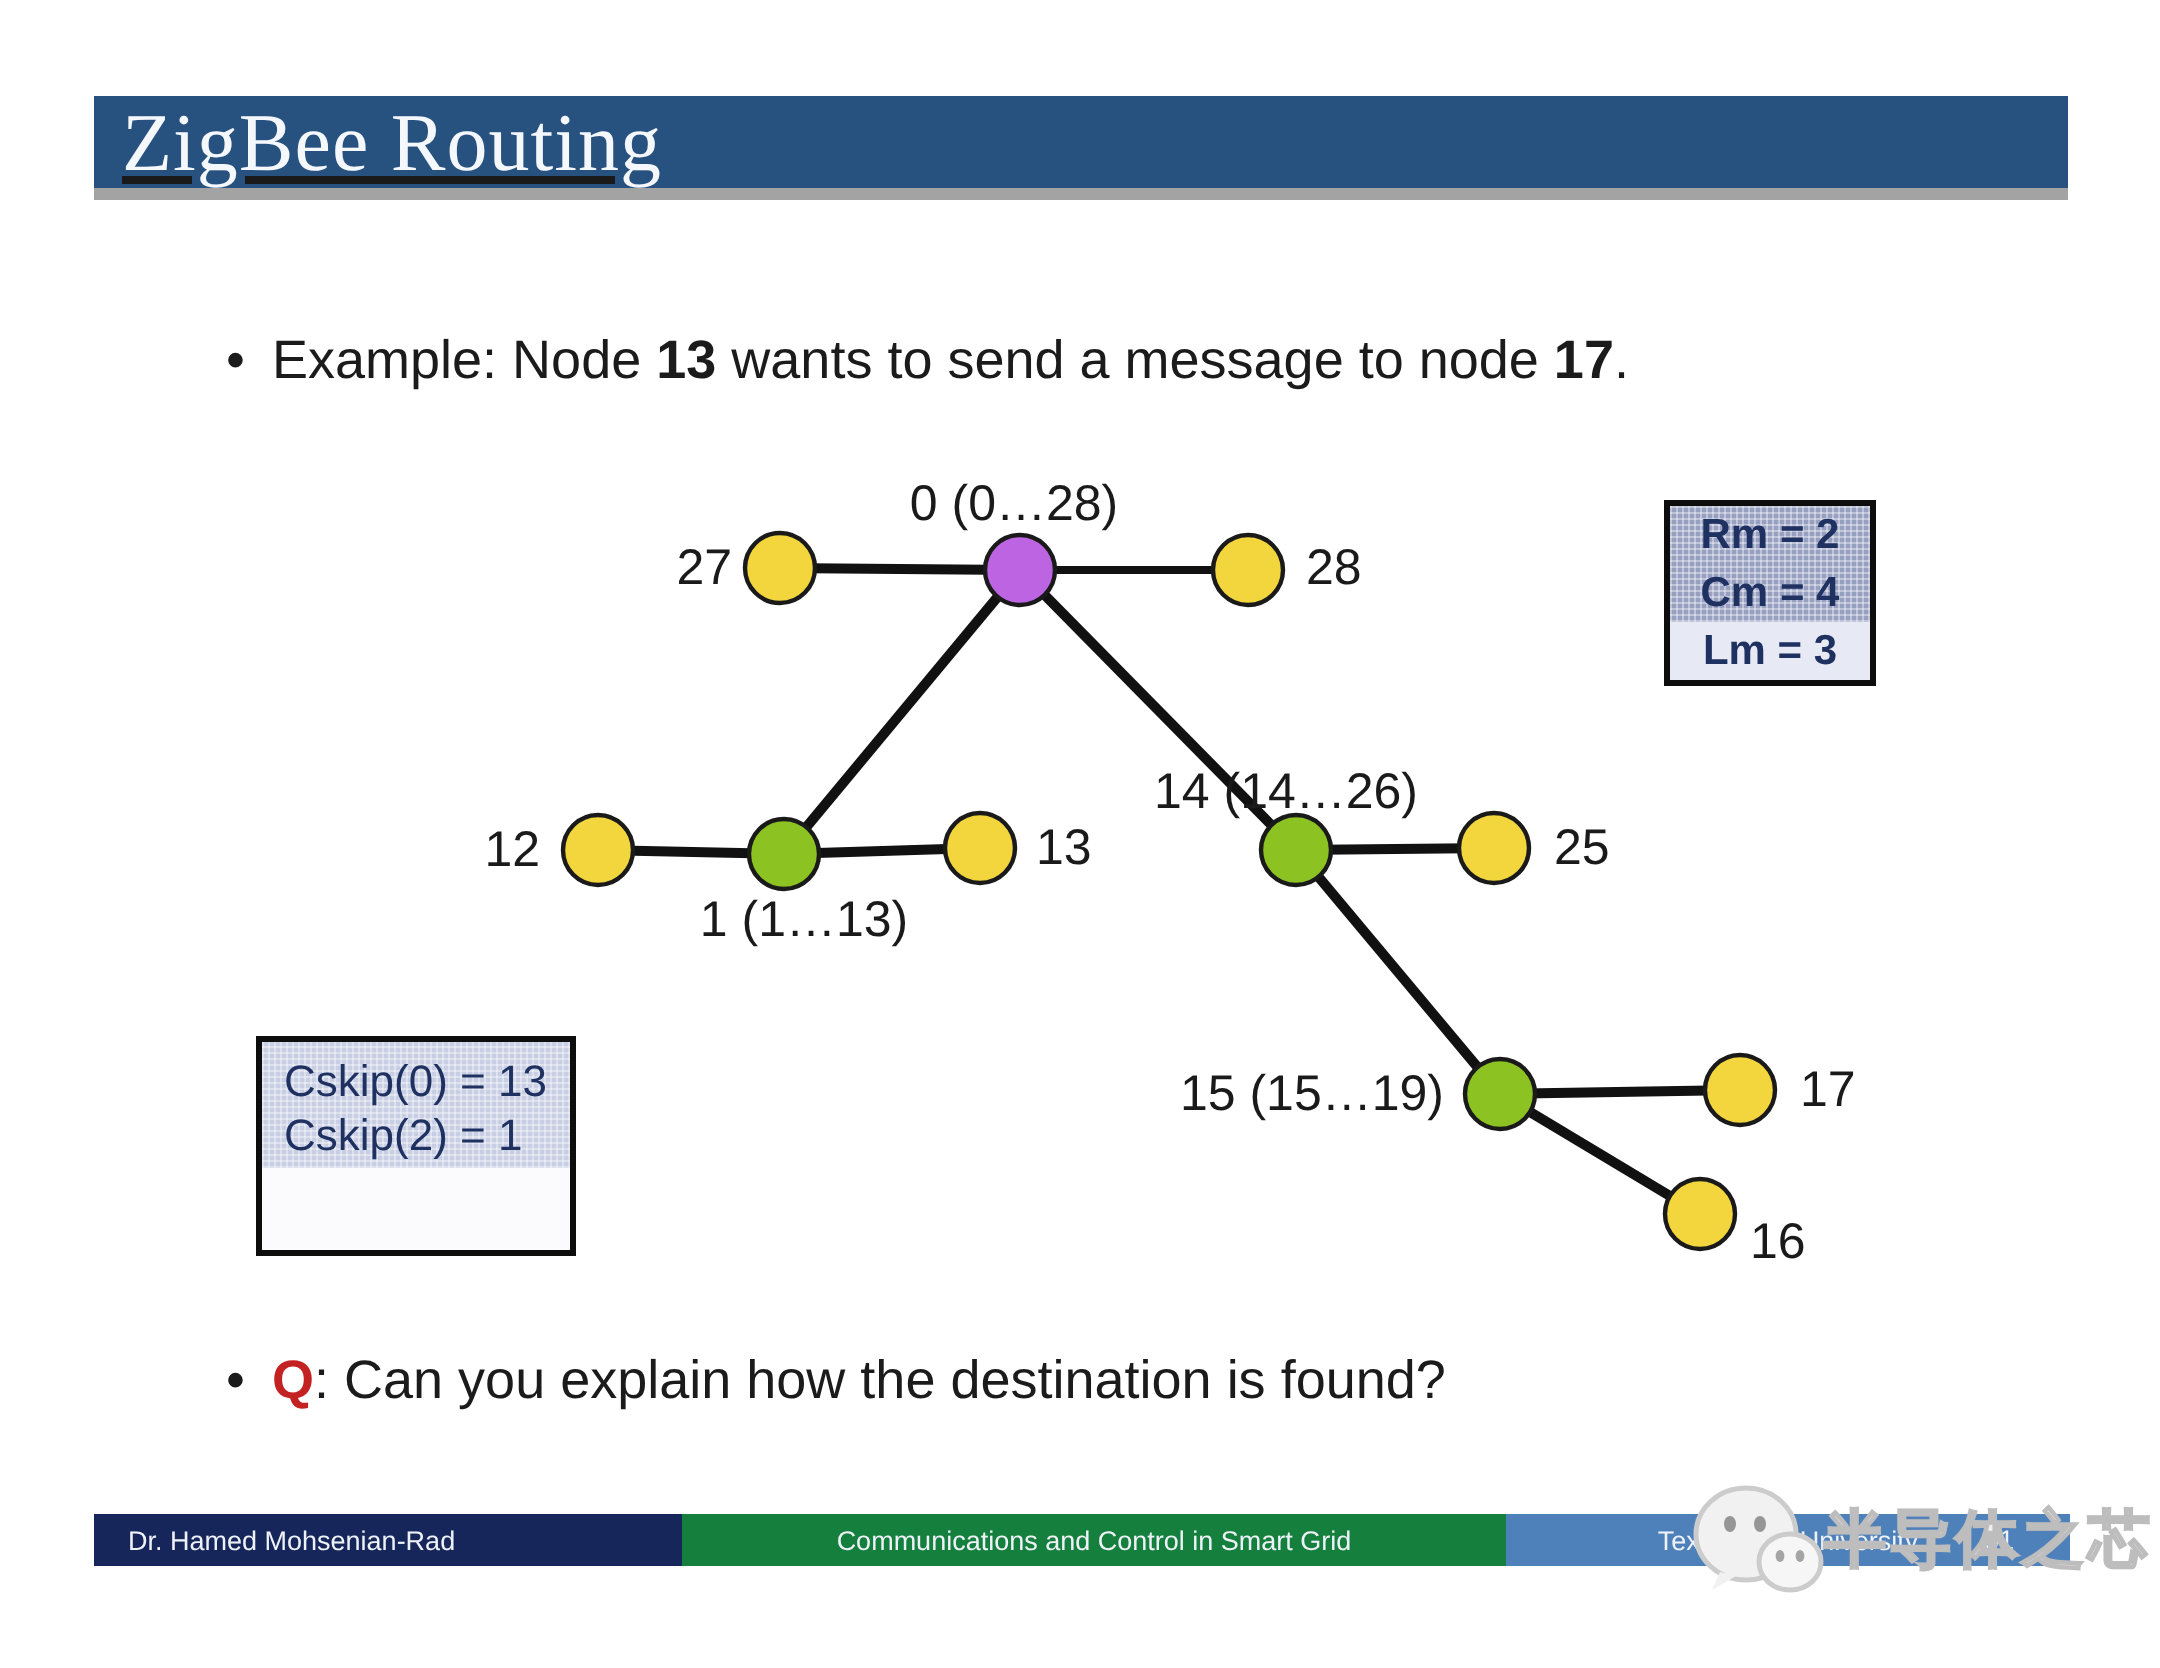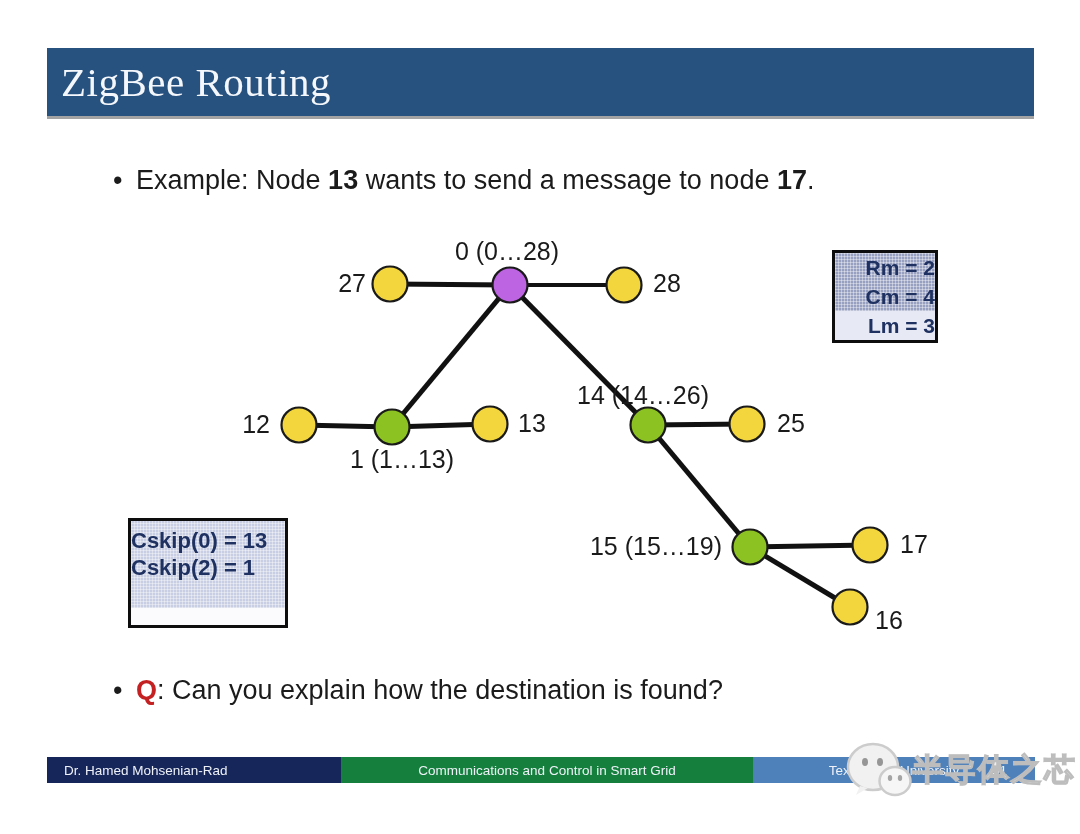--- a/index.html
+++ b/index.html
@@ -2,23 +2,23 @@
 <html><head>
 <meta charset="utf-8">
 <style>
   html,body{margin:0;padding:0;background:#ffffff;}
   .slide{
     position:relative;width:1080px;height:834px;background:#ffffff;overflow:hidden;
     font-family:"Liberation Sans","DejaVu Sans",sans-serif;color:#1a1a1a;
   }
   
   .title-bar{
-    position:absolute;left:47px;top:48px;width:987px;height:71px;
-    background:#27517f;border-bottom:3px solid #a3a3a3;
-    display:flex;align-items:center;box-sizing:border-box;padding-left:14px;
+    position:absolute;left:47px;top:48px;width:987px;height:52px;
+    background:#27517f;border-bottom:6px solid #a3a3a3;
+    display:flex;align-items:center;box-sizing:border-box;padding-left:14px;text-decoration:underline;
   }
   .title-bar .title-text{
     font-family:"Liberation Serif","DejaVu Serif",serif;
     font-size:41px;color:#f4f7fb;letter-spacing:0.5px;
   }
   
   .bullet{position:absolute;display:flex;font-size:27px;line-height:32px;color:#1b1b1b;}
   .bullet .marker{width:23px;flex:none;}
   .bullet-example{left:113px;top:164px;}
   .bullet-question{left:113px;top:674px;}
@@ -32,31 +32,31 @@
   }
   
   .hatch{
     background-image:
       repeating-linear-gradient(0deg, rgba(255,255,255,0.38) 0px, rgba(255,255,255,0.38) 1px, transparent 1px, transparent 3px),
       repeating-linear-gradient(90deg, rgba(255,255,255,0.38) 0px, rgba(255,255,255,0.38) 1px, transparent 1px, transparent 3px);
   }
   .param-box{
     position:absolute;left:832px;top:250px;width:106px;height:93px;
     border:3px solid #0d0d0d;box-sizing:border-box;
-    font-size:21px;font-weight:600;color:#1f3161;text-align:right;
+    font-size:21px;font-weight:600;color:#1f3161;text-align:center;
   }
   .param-top{height:58px;line-height:29px;background-color:#98a0c2;}
   .param-bottom{height:29px;line-height:29px;background-color:#e7eaf5;}
   .cskip-box{
     position:absolute;left:128px;top:518px;width:160px;height:110px;
     border:3px solid #0d0d0d;box-sizing:border-box;background:#fbfbfd;
   }
   .cskip-inner{
-    height:87px;background-color:#c8cee3;box-sizing:border-box;
-    padding:6px 0 0 0;font-size:22px;line-height:27px;font-weight:700;color:#1f3161;
+    height:63px;background-color:#c8cee3;box-sizing:border-box;
+    padding:6px 0 0 11px;font-size:22px;line-height:27px;font-weight:400;color:#1f3161;
   }
   
   .footer{
     position:absolute;left:47px;top:757px;width:988px;height:26px;
     display:flex;font-size:13.5px;color:#eef2f8;z-index:1;
   }
   .f-left{width:294px;background:#17265a;display:flex;align-items:center;
     box-sizing:border-box;padding-left:17px;flex:none;}
   .f-mid{width:412px;background:#15803d;display:flex;align-items:center;
     justify-content:center;flex:none;}

